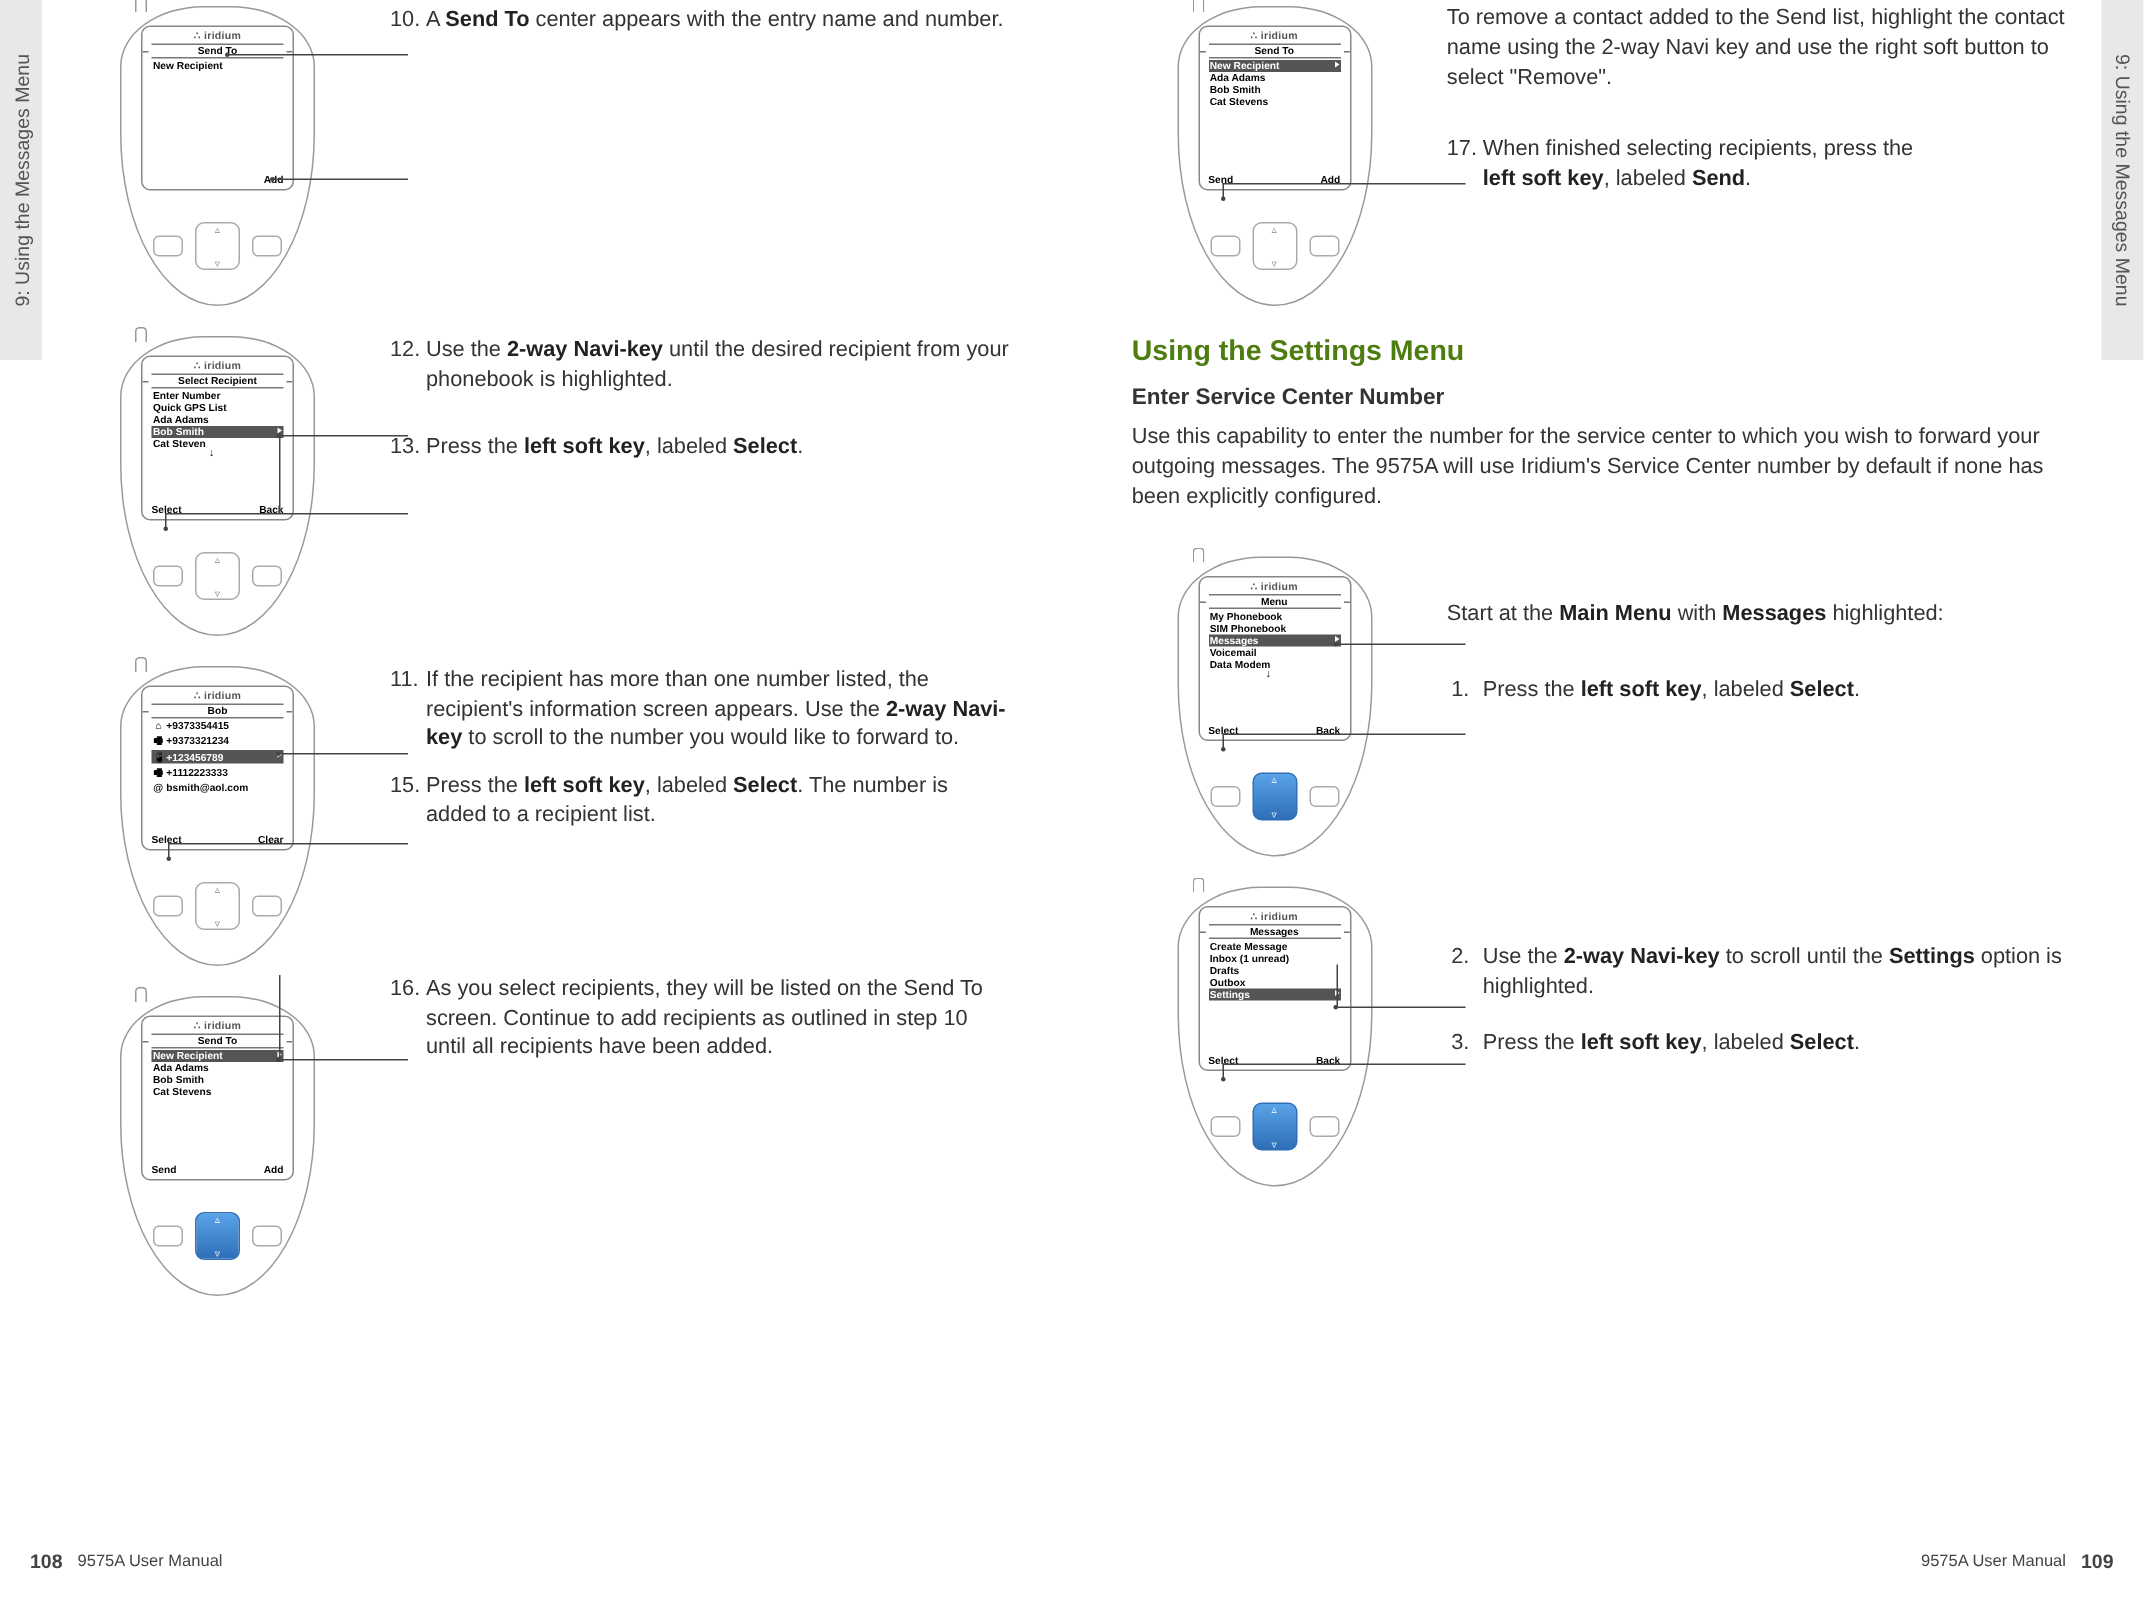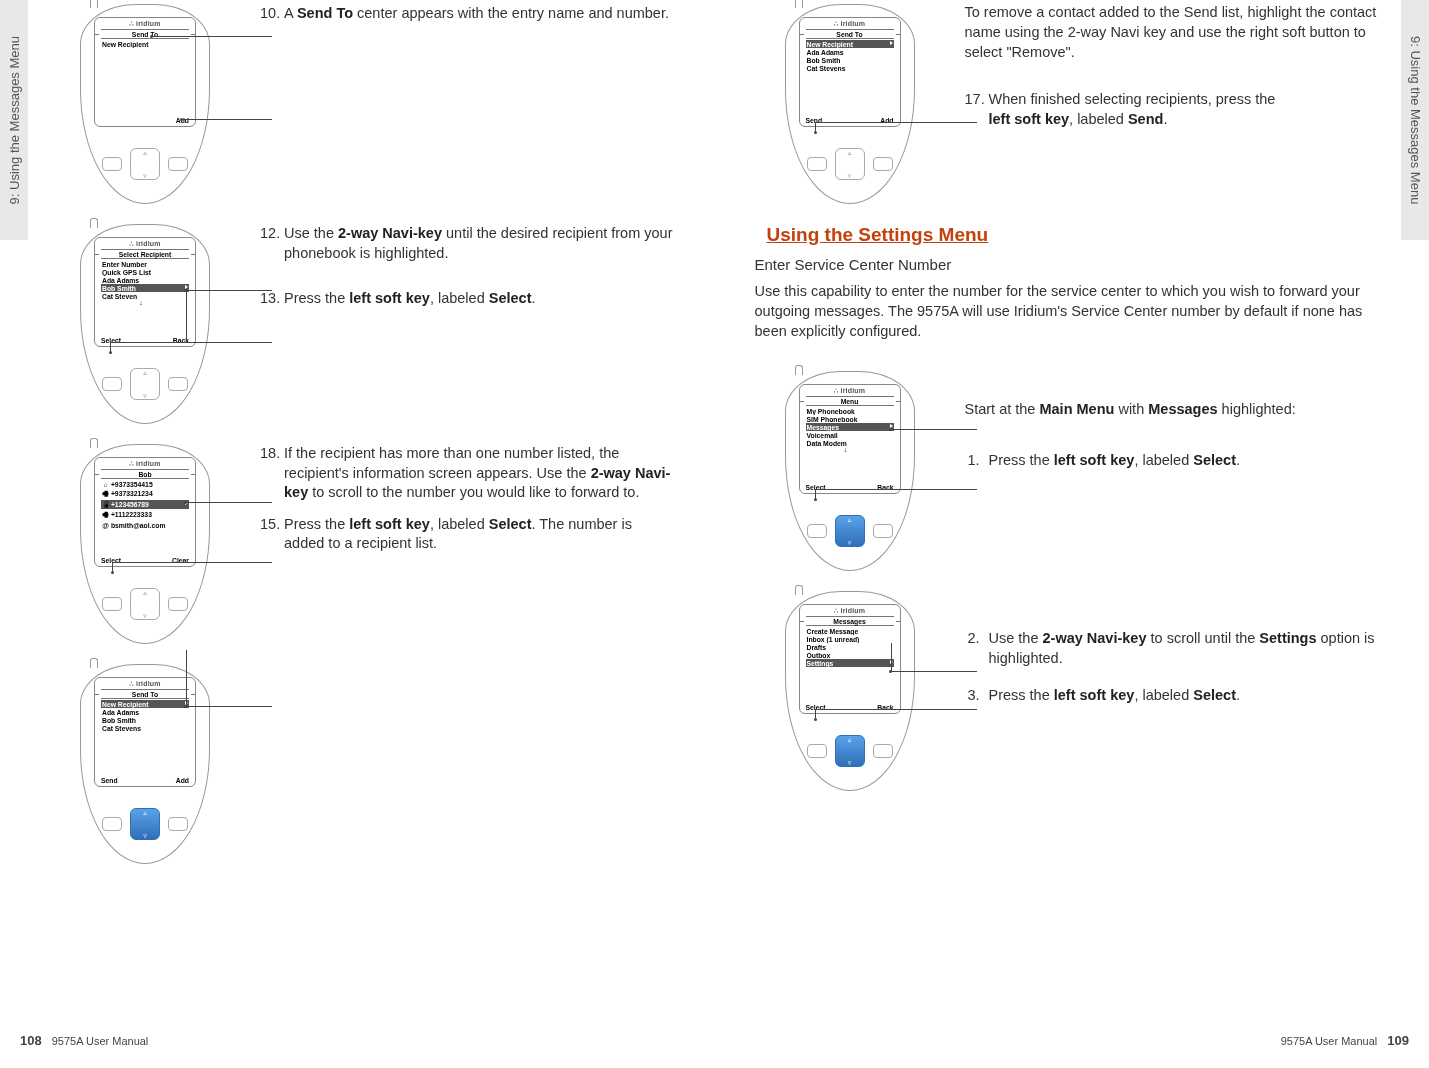--- a/index.html
+++ b/index.html
@@ -16,22 +16,22 @@
   .page.left .footer { left:20px; }
   .page.right .footer { right:20px; flex-direction:row-reverse; }
   .footer .pn { font-weight:bold; font-size:13px; }
   .row { display:flex; align-items:flex-start; margin-bottom:20px; }
   .phone-col { width:190px; flex-shrink:0; display:flex; justify-content:center; }
   .txt-col { flex:1; padding-left:20px; font-size:14.5px; line-height:1.35; color:#333; }
   .step { display:flex; margin-bottom:12px; }
   .step .num { width:24px; flex-shrink:0; text-align:center; padding-right:6px; }
   .step .body { flex:1; }
   b { font-weight:700; color:#222; }
-  h2 { font-size:19px; font-weight:700; color:#c2410c; margin:18px 12px 10px;text-decoration:underline; }
-  h3 { font-size:15px; font-weight:400; color:#333; margin:10px 0 8px; }
+  h2 { font-size:19px; font-weight:700; color:#4d7c0f; margin:18px 0 10px; }
+  h3 { font-size:15px; font-weight:700; color:#333; margin:10px 0 8px; }
   .para { font-size:14.5px; line-height:1.38; margin-bottom:14px; }
 
   
   .phone { width:130px; position:relative; }
   .phone-body { width:130px; height:200px; border:1.5px solid #999; border-radius:58px 58px 68px 68px / 42px 42px 120px 120px; position:relative; background:#fff; }
   .antenna { position:absolute; top:-6px; left:10px; width:8px; height:10px; border:1.2px solid #999; border-bottom:none; border-radius:3px 3px 0 0; }
   .screen { position:absolute; top:12px; left:13px; right:13px; height:110px; border:1.2px solid #888; border-radius:6px; background:#fff; overflow:hidden; font-size:7.2px; font-weight:bold; color:#000; }
   .logo { text-align:center; font-size:7px; letter-spacing:0.2px; padding:2px 0 1px; color:#555; font-weight:bold; }
   .logo::before { content:"∴ "; }
   .scr-title { text-align:center; border-top:0.8px solid #777; border-bottom:0.8px solid #777; margin:0 6px; padding:0.5px 0; font-size:6.8px; position:relative; }
@@ -178,21 +178,21 @@
         </div>
         <div class="leader" style="top:58px; left:106px; width:86px;"></div>
             <div class="dot" style="top:57px; left:104px;"></div>
         <div class="leader" style="top:118px; left:32px; width:160px;"></div>
         <div class="leader v" style="top:118px; left:32px; height:10px;"></div>
             <div class="dot" style="top:127px; left:31px;"></div>
       </div>
         </div>
       <div class="txt-col">
         <div class="step">
-            <div class="num">18.</div>
+            <div class="num">11.</div>
             <div class="body"><span>If the recipient has more than one number listed, the recipient's information screen appears. Use the </span><b>2-way Navi-key</b><span> to scroll to the number you would like to forward to.</span></div>
           </div>
         <div class="step">
             <div class="num">15.</div>
             <div class="body"><span>Press the </span><b>left soft key</b><span>, labeled </span><b>Select</b><span>. The number is added to a recipient list.</span></div>
           </div>
       </div>
     </div>
 
     <div class="row">
@@ -218,20 +218,26 @@
                 <div class="kbtn"></div>
                 <div class="navpad blue"></div>
                 <div class="kbtn"></div>
               </div>
         </div>
         <div class="leader" style="top:42px; left:106px; width:86px;"></div>
         <div class="leader v" style="top:-14px; left:106px; height:56px;"></div>
             <div class="dot" style="top:41px; left:104px;"></div>
       </div>
         </div>
+      <div class="txt-col" style="padding-top:0; margin-top:-14px;">
+        <div class="step">
+            <div class="num">16.</div>
+            <div class="body">As you select recipients, they will be listed on the Send To screen. Continue to add recipients as outlined in step 10 until all recipients have been added.</div>
+          </div>
+      </div>
     </div>
 
     <div class="footer">
         <span class="pn">108</span>
         <span>9575A User Manual</span>
       </div>
   </div>
 
   <div class="page right">
     <div class="side-tab">

